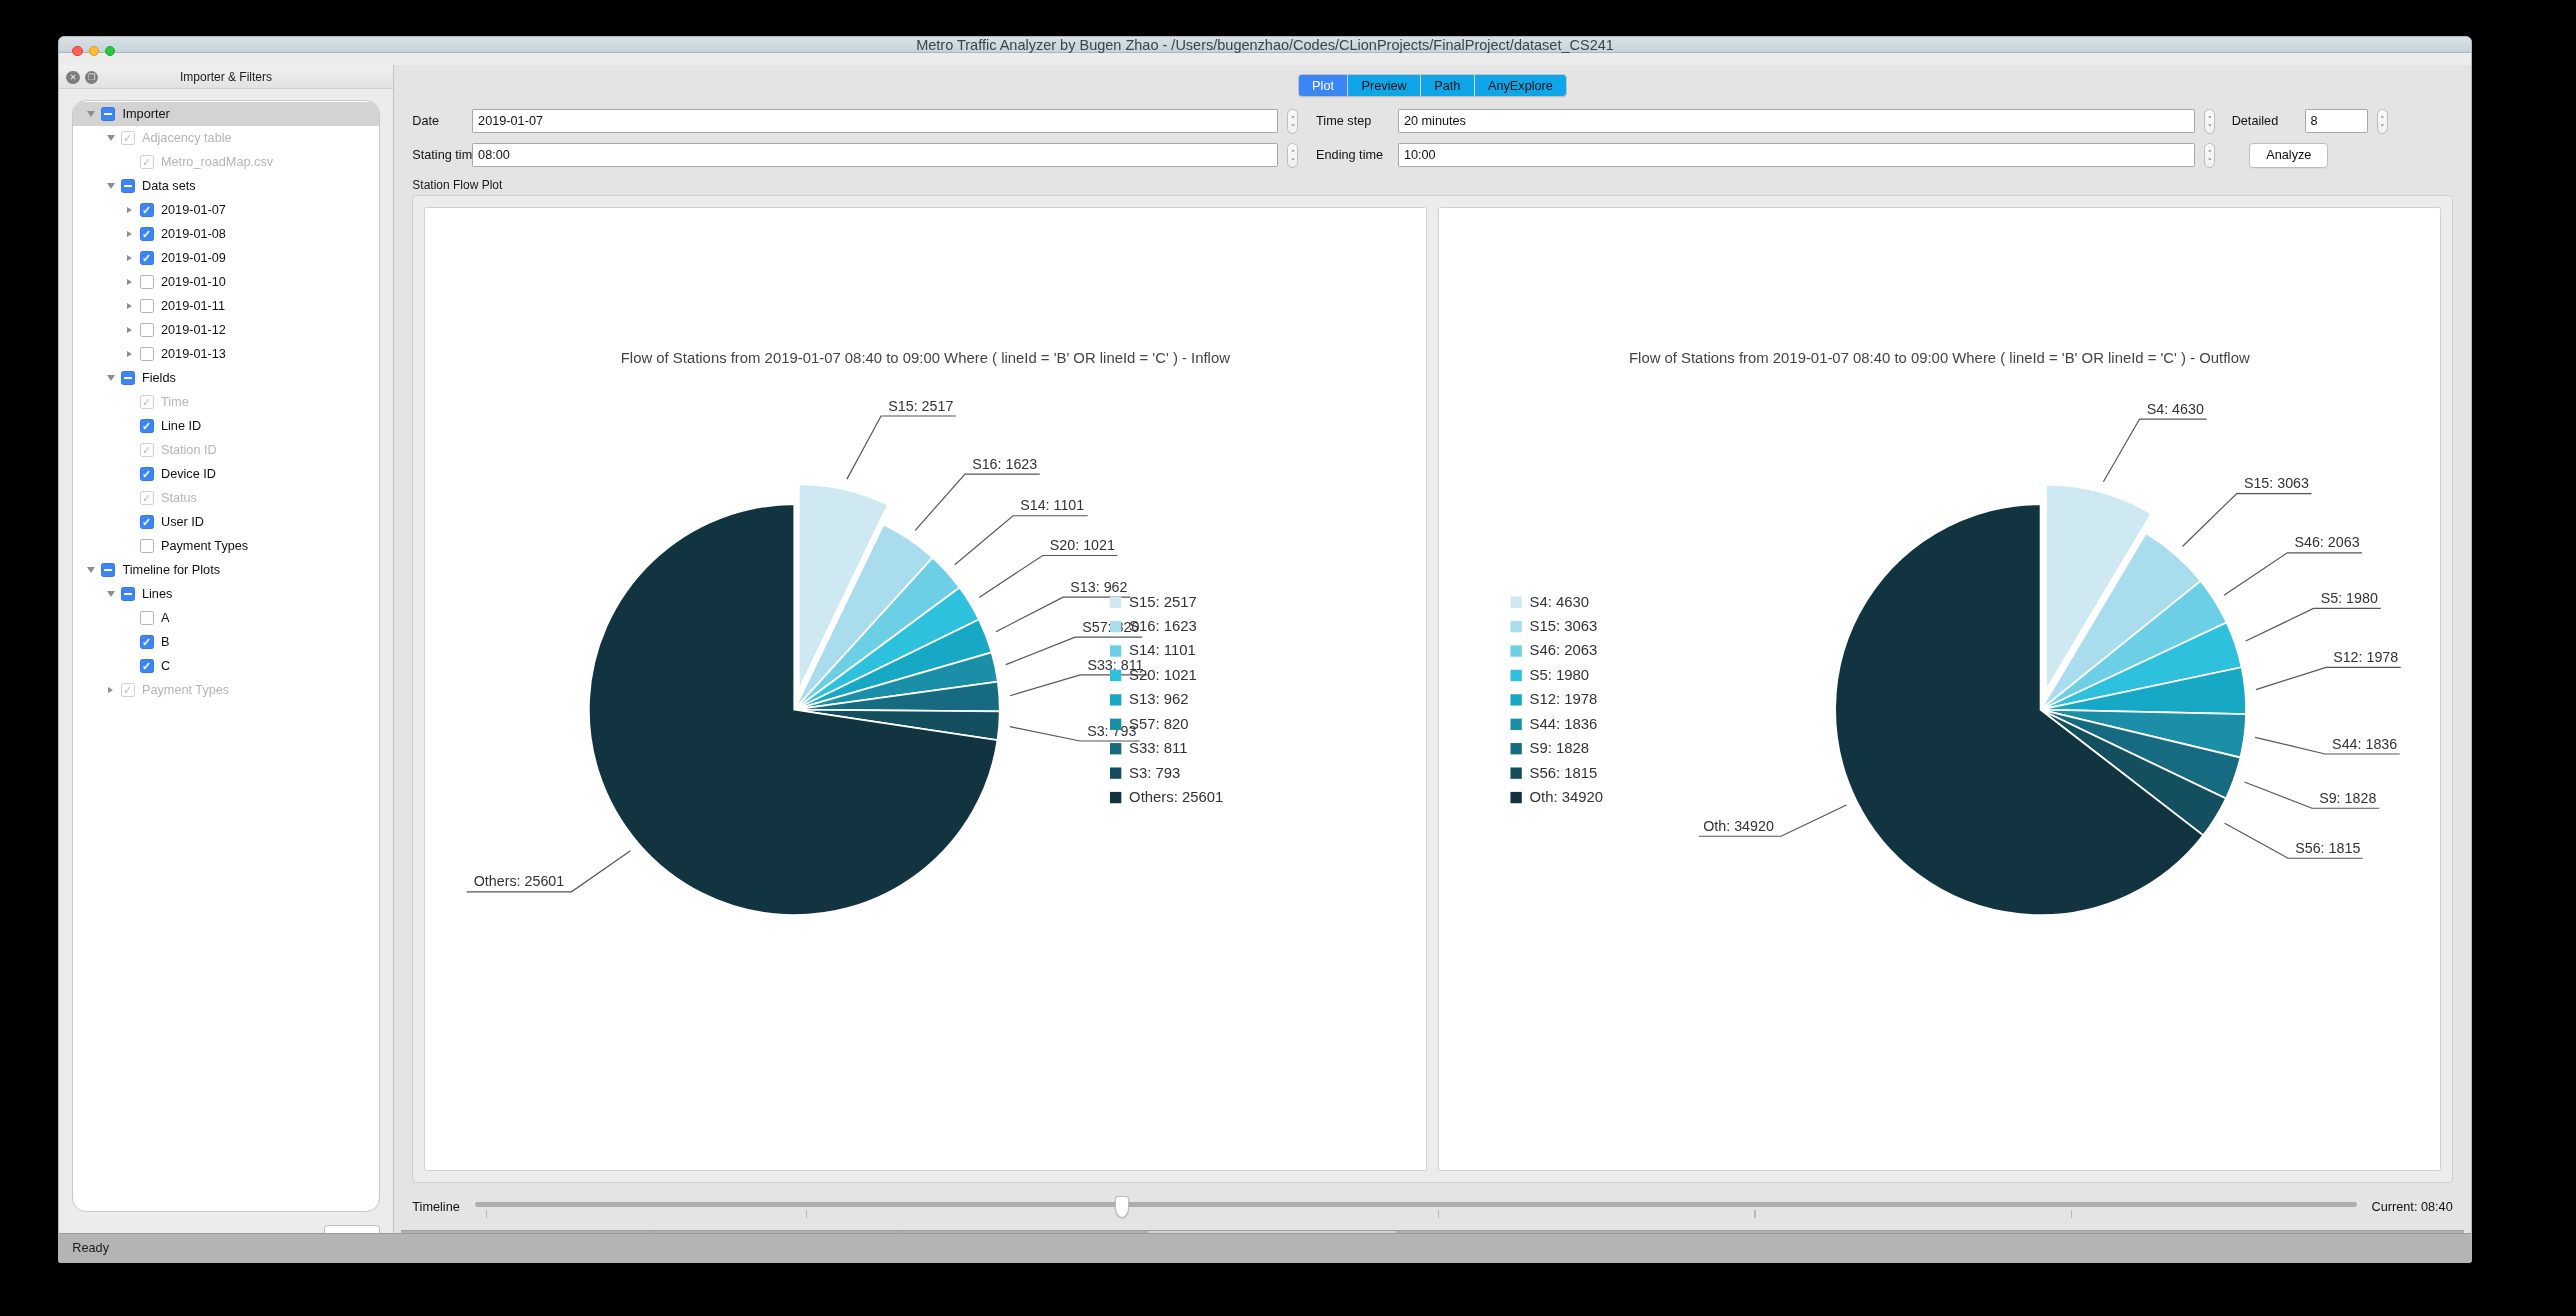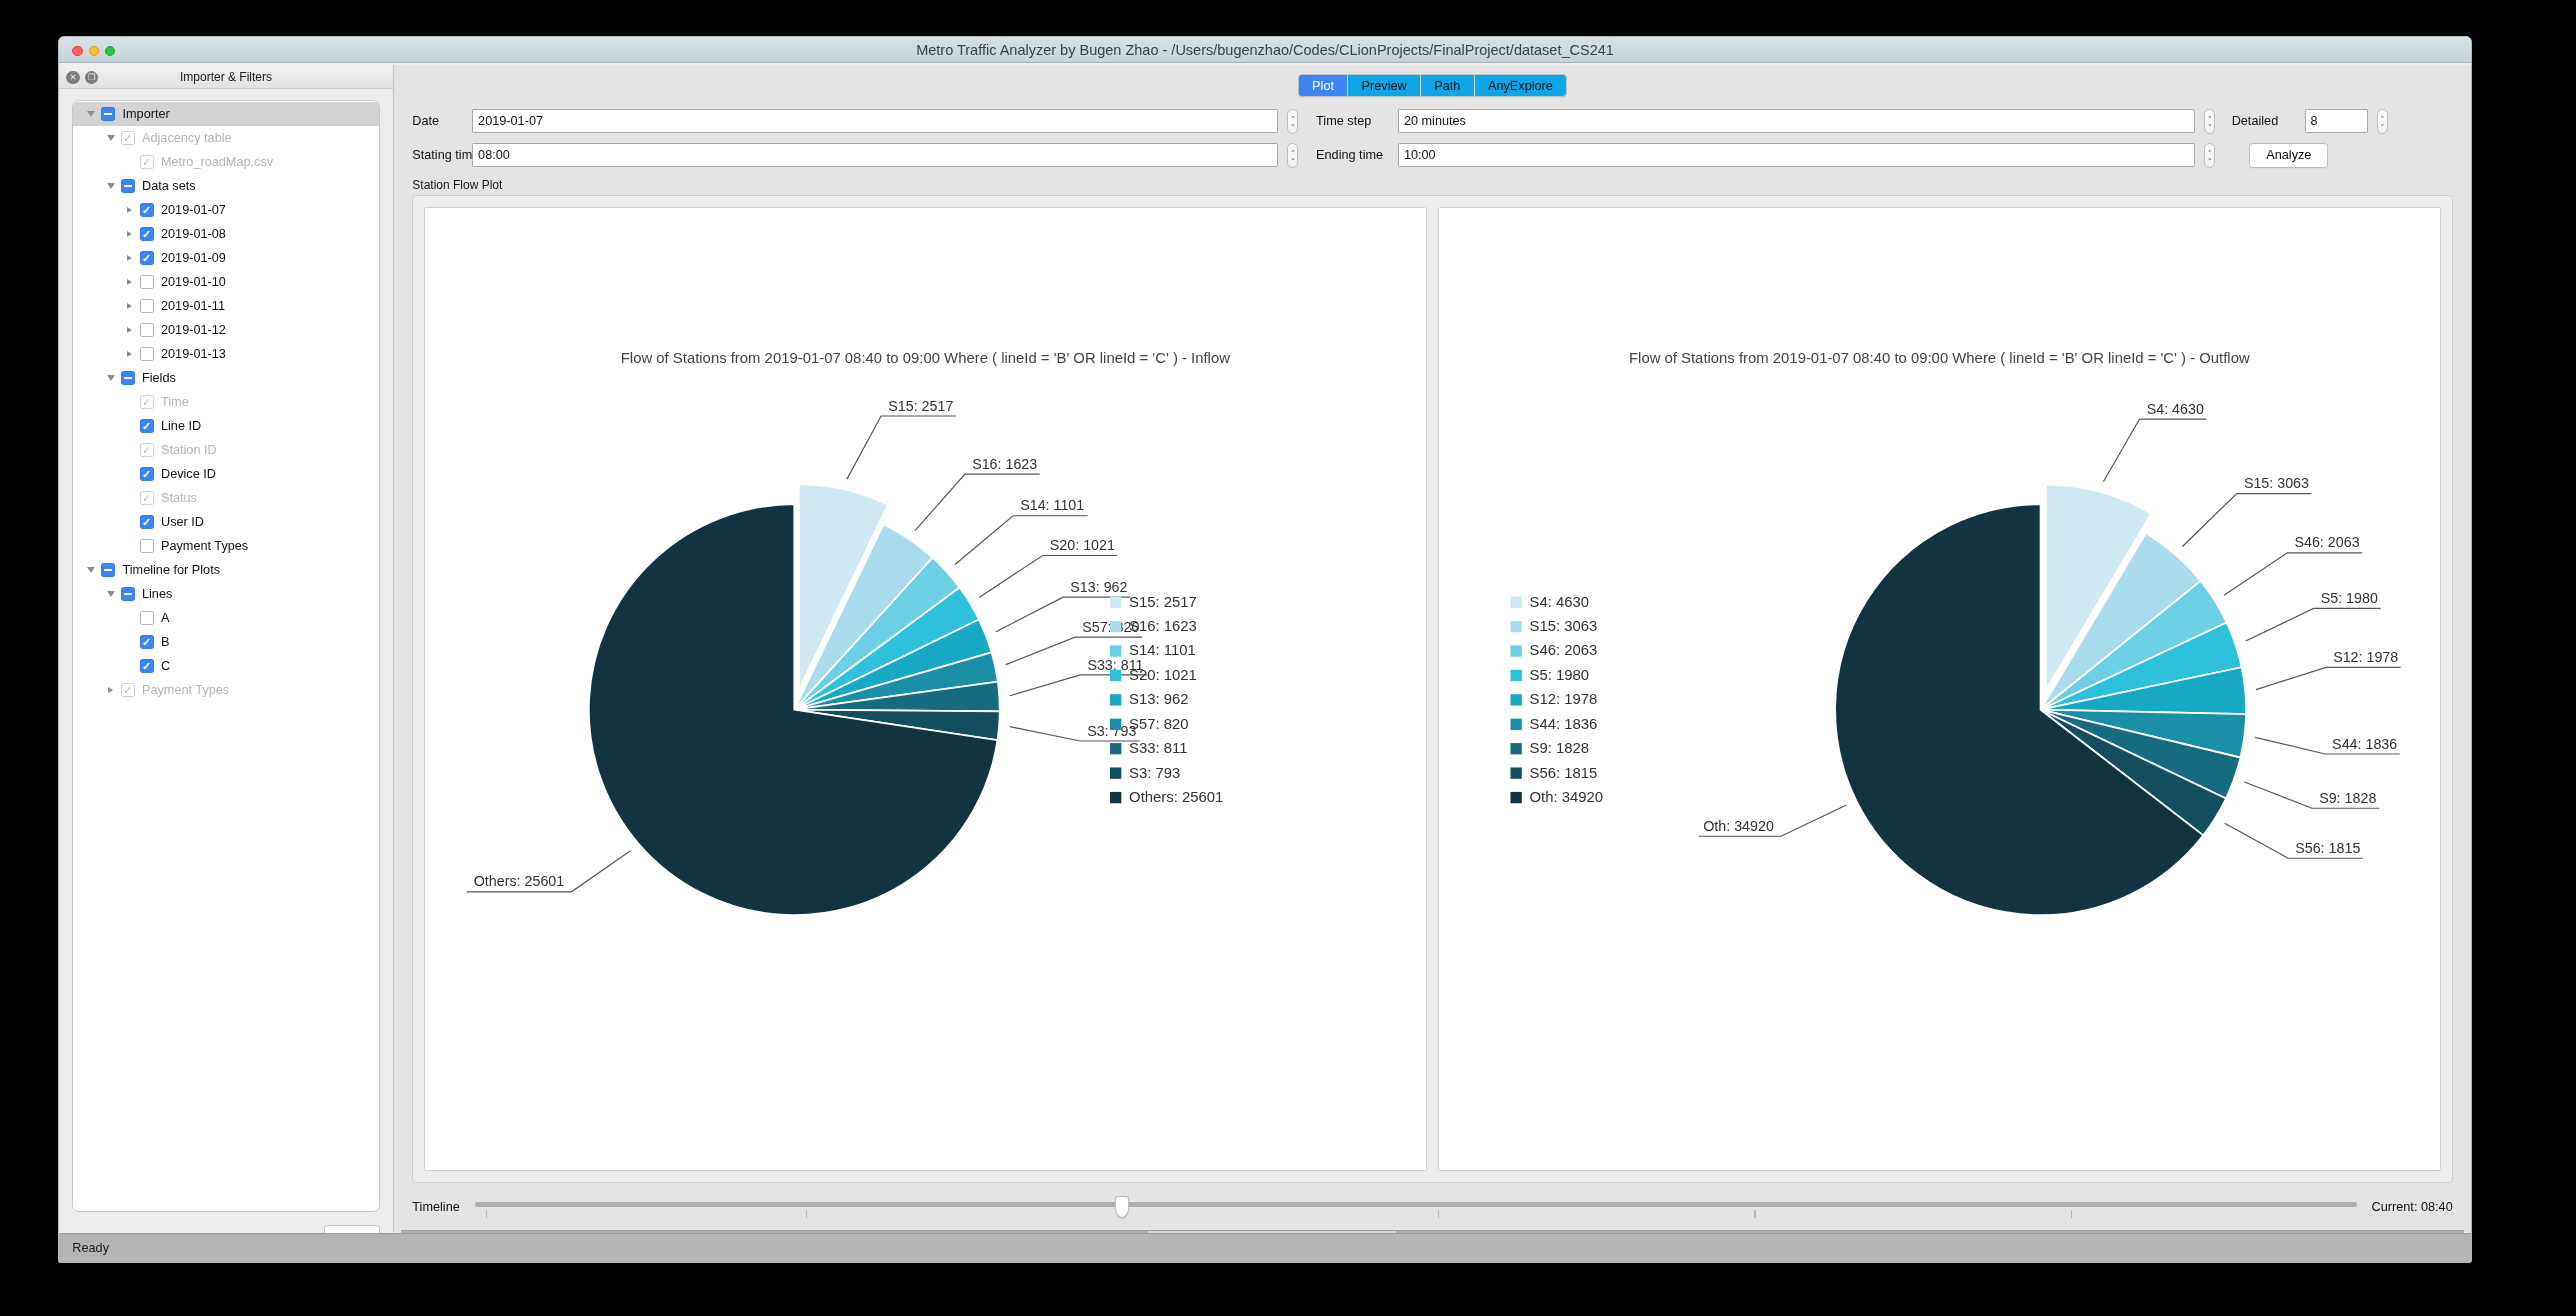--- a/index.html
+++ b/index.html
@@ -3,23 +3,23 @@
 <meta charset="utf-8">
 <style>
   html,body{margin:0;padding:0;background:#000;}
   body{width:2576px;height:1316px;font-family:"Liberation Sans",sans-serif;overflow:hidden;}
   *{box-sizing:border-box;}
   .win-frame{position:absolute;left:58px;top:36px;width:2414px;height:1227px;background:#ececec;
     border:0.6px solid #b6b6b6;border-radius:6px 6px 2.4px 2.4px;overflow:hidden;
     box-shadow:0 6px 24px rgba(0,0,0,.6);}
 
   
-  .titlebar{position:absolute;left:0;top:0;width:100%;height:26px;
+  .titlebar{position:absolute;left:0;top:0;width:100%;height:16px;
     background:linear-gradient(#d8e2e6,#c6d3d8);border-bottom:0.6px solid #a9b6bb;
-    display:flex;align-items:center;}
+    display:flex;}
   .traffic{position:absolute;left:13.3px;top:8.5px;display:flex;gap:6px;}
   .tl{width:10.3px;height:10.3px;border-radius:50%;}
   .tl.r{background:#ff5f57;border:0.6px solid #e0443e;}
   .tl.y{background:#febc2e;border:0.6px solid #d89b28;}
   .tl.g{background:#28c840;border:0.6px solid #22a233;}
   .title-txt{width:100%;text-align:center;font-size:14.5px;color:#3b4448;
     font-family:"Liberation Sans",sans-serif;}
 
   
   .content{position:absolute;left:0;top:28px;width:100%;height:1200px;background:#ececec;display:flex;}
@@ -28,21 +28,21 @@
   .dock{width:335px;height:100%;background:#ececec;border-right:0.6px solid #c4c4c4;
     display:flex;flex-direction:column;}
   .dock-head{height:24px;display:flex;align-items:center;position:relative;
     background:linear-gradient(#f0f0f0,#e2e2e2);border-bottom:0.6px solid #cfcfcf;}
   .dock-btns{position:absolute;left:7.3px;top:5.5px;display:flex;gap:5.5px;}
   .dbtn{width:13.3px;height:13.3px;border-radius:50%;background:#7d7d7d;color:#ececec;
     font-size:8.5px;display:flex;align-items:center;justify-content:center;line-height:1;}
   .dock-title{width:100%;text-align:center;font-size:12px;color:#1b1b1b;}
 
   .tree-box{margin:11px 13.3px 0 13.3px;flex:1;background:#ffffff;border:0.6px solid #c8c8c8;
-    border-radius:7px;overflow:hidden;padding-top:1.2px;}
+    border-radius:14px;overflow:hidden;padding-top:1.2px;}
   .trow{height:24px;display:flex;align-items:center;font-size:12.7px;color:#111;}
   .trow.sel{background:#d3d3d3;}
   .tw{width:19.4px;display:flex;align-items:center;justify-content:center;}
   .arrow{width:0;height:0;border-left:5.5px solid #8e8e8e;border-top:3.6px solid transparent;
     border-bottom:3.6px solid transparent;}
   .arrow.down{border-left:4.2px solid transparent;border-right:4.2px solid transparent;
     border-top:6px solid #8e8e8e;border-bottom:0;}
   .cb{width:14px;height:14px;border-radius:2.4px;border:0.6px solid #b3b3b3;background:#fff;
     display:flex;align-items:center;justify-content:center;font-size:10.3px;color:#fff;flex:none;}
   .cb.on{background:#3b86f7;border-color:#3478e8;}

